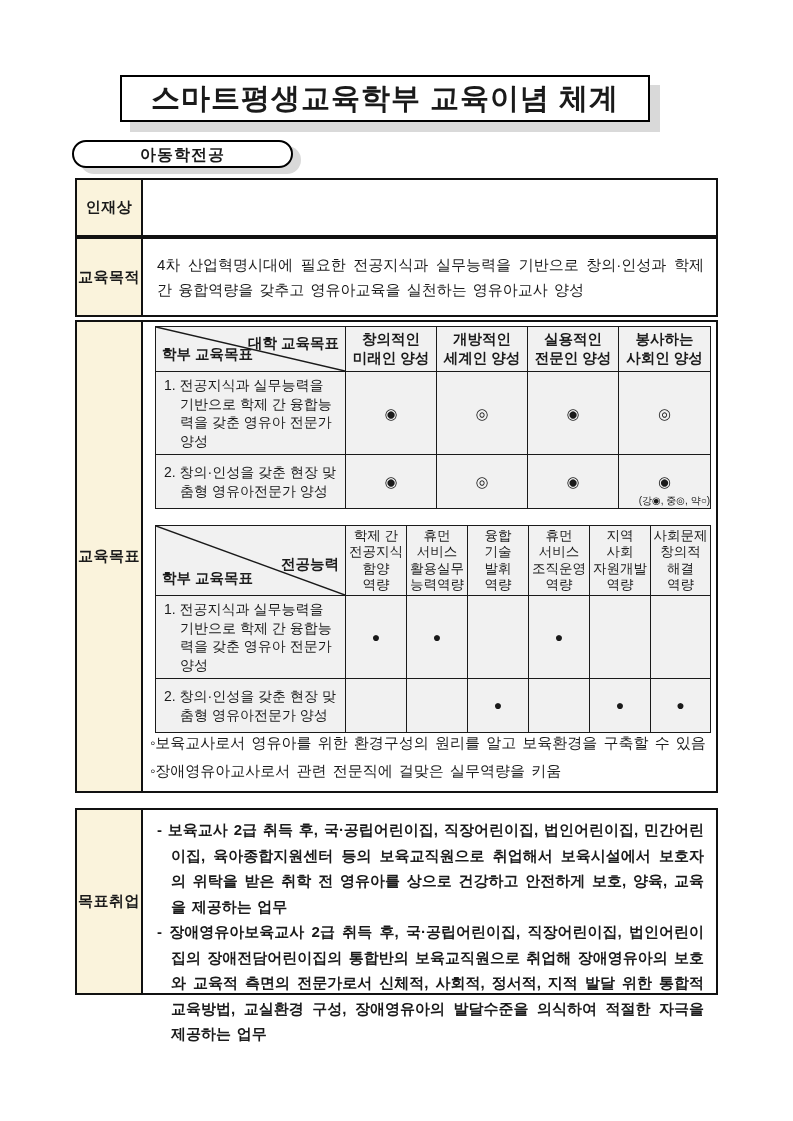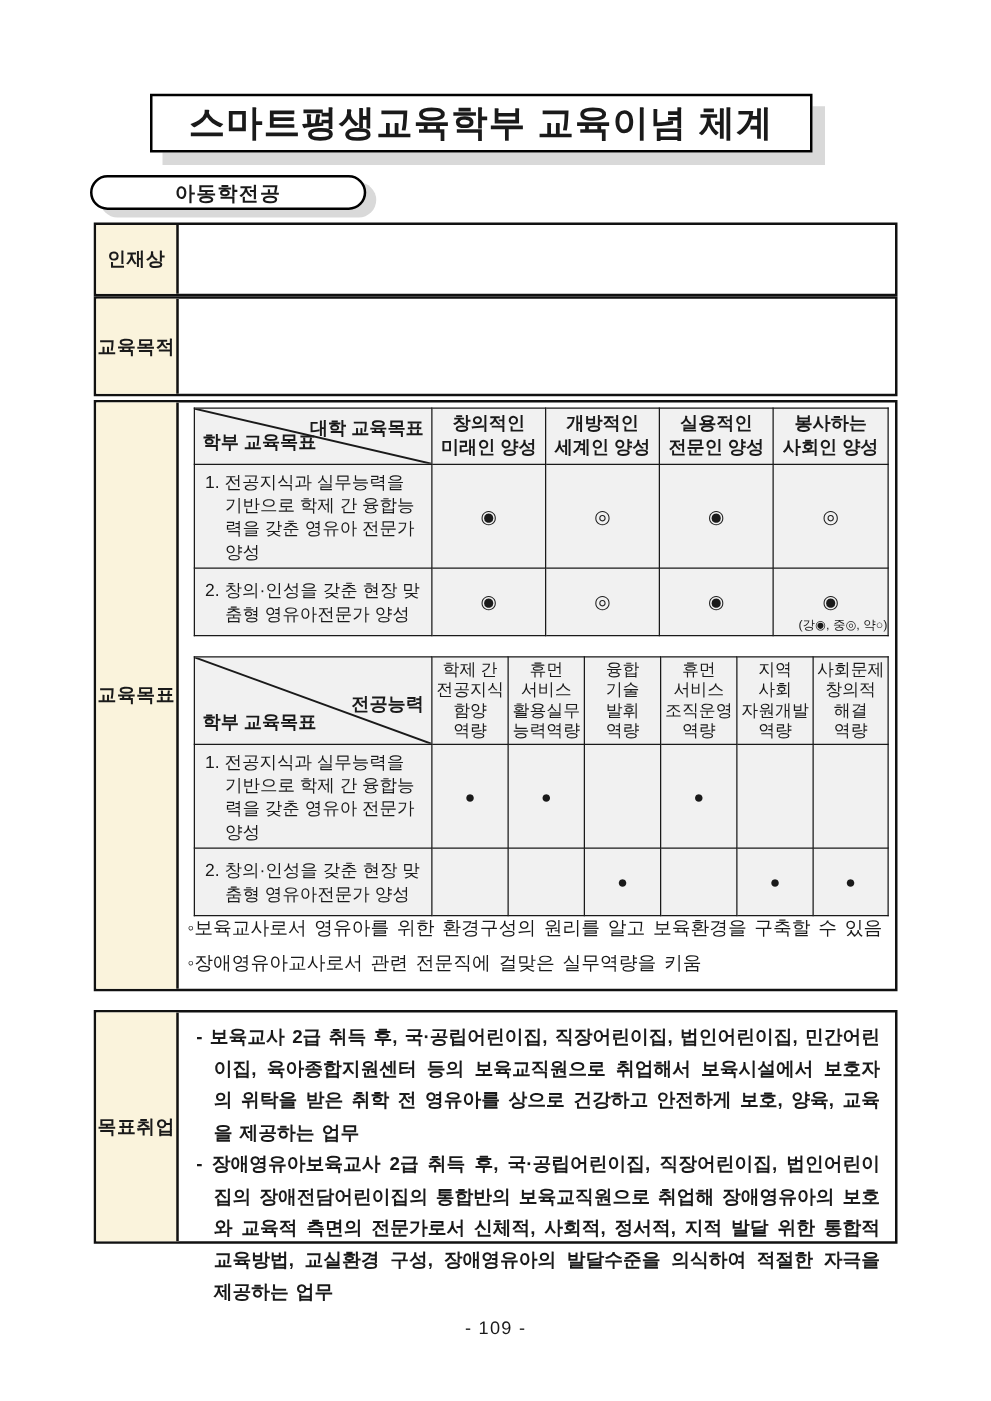--- a/index.html
+++ b/index.html
@@ -100,21 +100,21 @@
   td.corner .c-bottom {
     position: absolute; bottom: 4px; left: 6px;
     font-weight: 700; font-size: 14.5px;
   }
   td.colhead {
     text-align: center;
     font-size: 14.5px; line-height: 19px;
     font-weight: 700;
     white-space: pre-line;
   }
-  #matrix2 td.colhead { font-size: 13.5px; line-height: 16.5px; font-weight: 400; font-family: Liberation Serif, serif; }
+  #matrix2 td.colhead { font-size: 13.5px; line-height: 16.5px; font-weight: 400; }
   td.rowlabel {
     font-size: 14px; line-height: 18.5px;
     padding: 4px 6px 4px 24px;
     text-indent: -16px;
     text-align: left;
   }
   td.val { text-align: center; font-size: 15px; }
   #matrix2 td.val { font-size: 14px; }
 
   .legend {
@@ -151,20 +151,23 @@
   <div class="major-badge">
     <span>아동학전공</span>
   </div>
 
   <div class="sec" id="sec-talent">
     <div class="sec-label">인재상</div>
   </div>
 
   <div class="sec" id="sec-purpose">
     <div class="sec-label">교육목적</div>
+    <div class="sec-content v-center">
+      <div class="pad justify">4차 산업혁명시대에 필요한 전공지식과 실무능력을 기반으로 창의·인성과 학제 간 융합역량을 갖추고 영유아교육을 실천하는 영유아교사 양성</div>
+    </div>
   </div>
 
   <div class="sec" id="sec-goals">
     <div class="sec-label">교육목표</div>
     <div class="sec-content">
 
       <table class="matrix" id="matrix1">
         <colgroup>
           <col style="width:190px">
             <col style="width:91px">
@@ -283,15 +286,14 @@
   <div class="sec" id="sec-employ">
     <div class="sec-label">목표취업</div>
     <div class="sec-content">
       <div class="employ-body">
         <div class="employ-item">- 보육교사 2급 취득 후, 국·공립어린이집, 직장어린이집, 법인어린이집, 민간어린이집, 육아종합지원센터 등의 보육교직원으로 취업해서 보육시설에서 보호자의 위탁을 받은 취학 전 영유아를 상으로 건강하고 안전하게 보호, 양육, 교육을 제공하는 업무</div>
         <div class="employ-item">- 장애영유아보육교사 2급 취득 후, 국·공립어린이집, 직장어린이집, 법인어린이집의 장애전담어린이집의 통합반의 보육교직원으로 취업해 장애영유아의 보호와 교육적 측면의 전문가로서 신체적, 사회적, 정서적, 지적 발달 위한 통합적 교육방법, 교실환경 구성, 장애영유아의 발달수준을 의식하여 적절한 자극을 제공하는 업무</div>
       </div>
     </div>
   </div>
 
-  <div class="footer">- 109 -</div>
 
 </div>
 
 </body></html>

